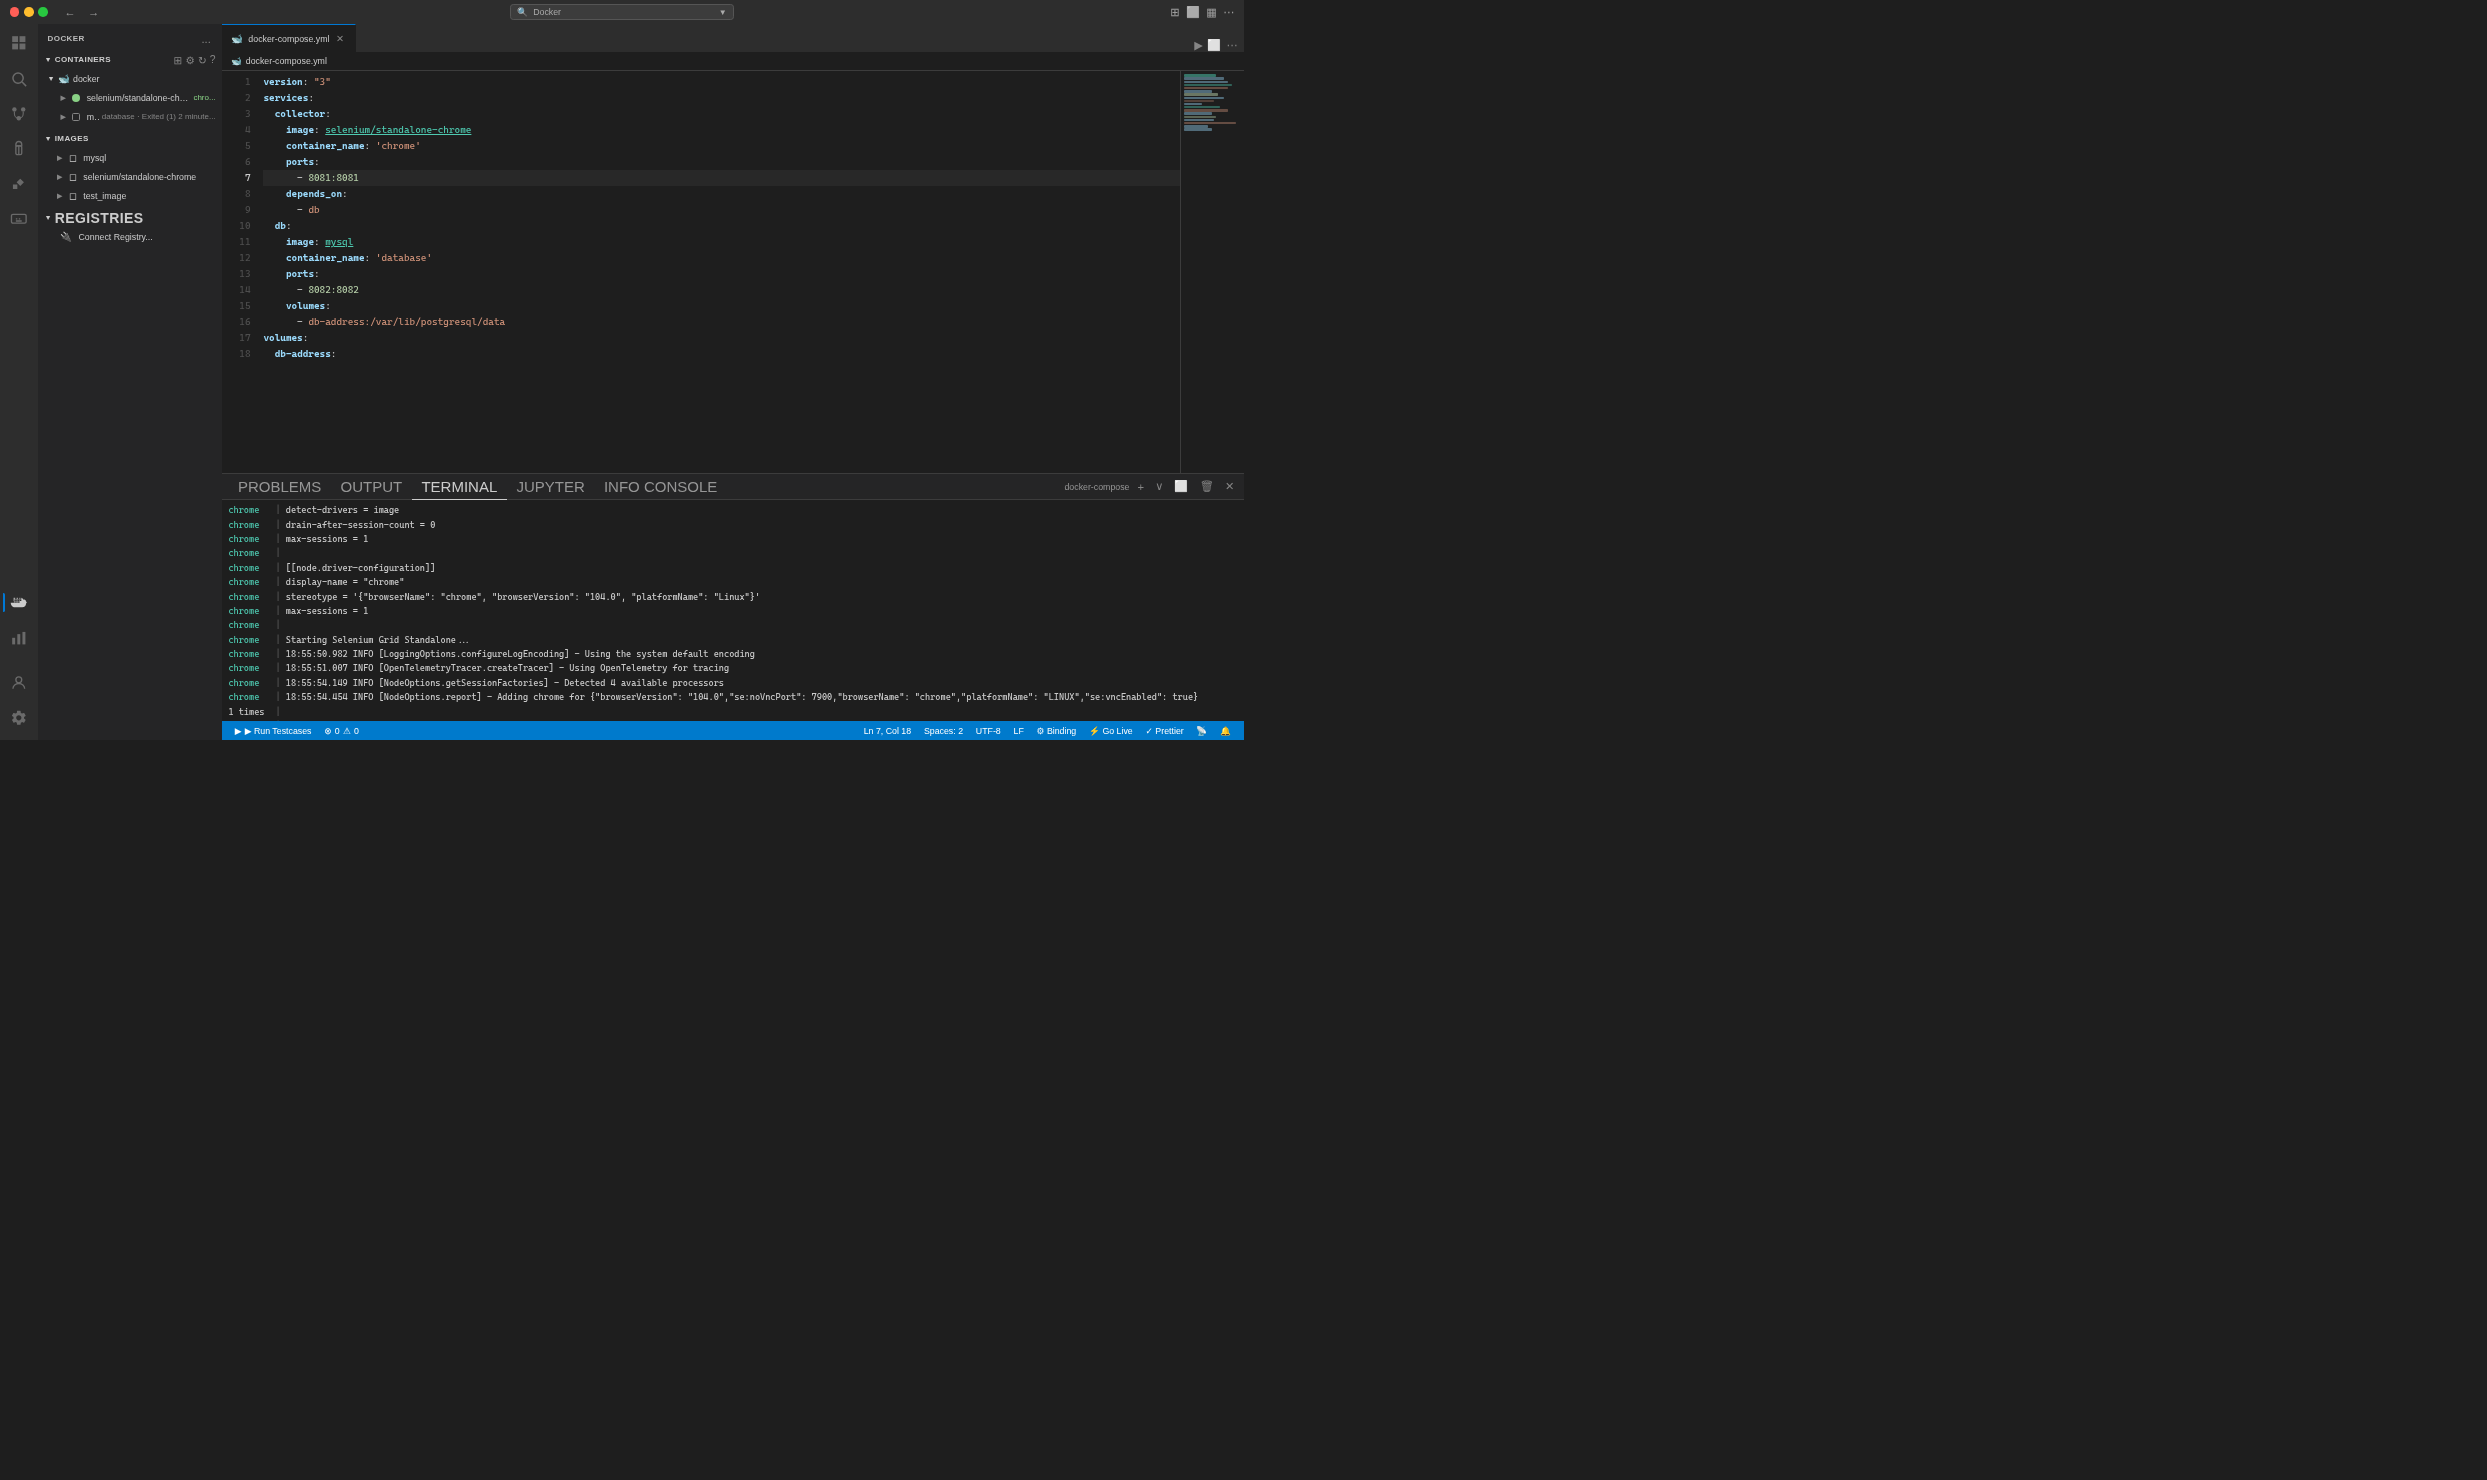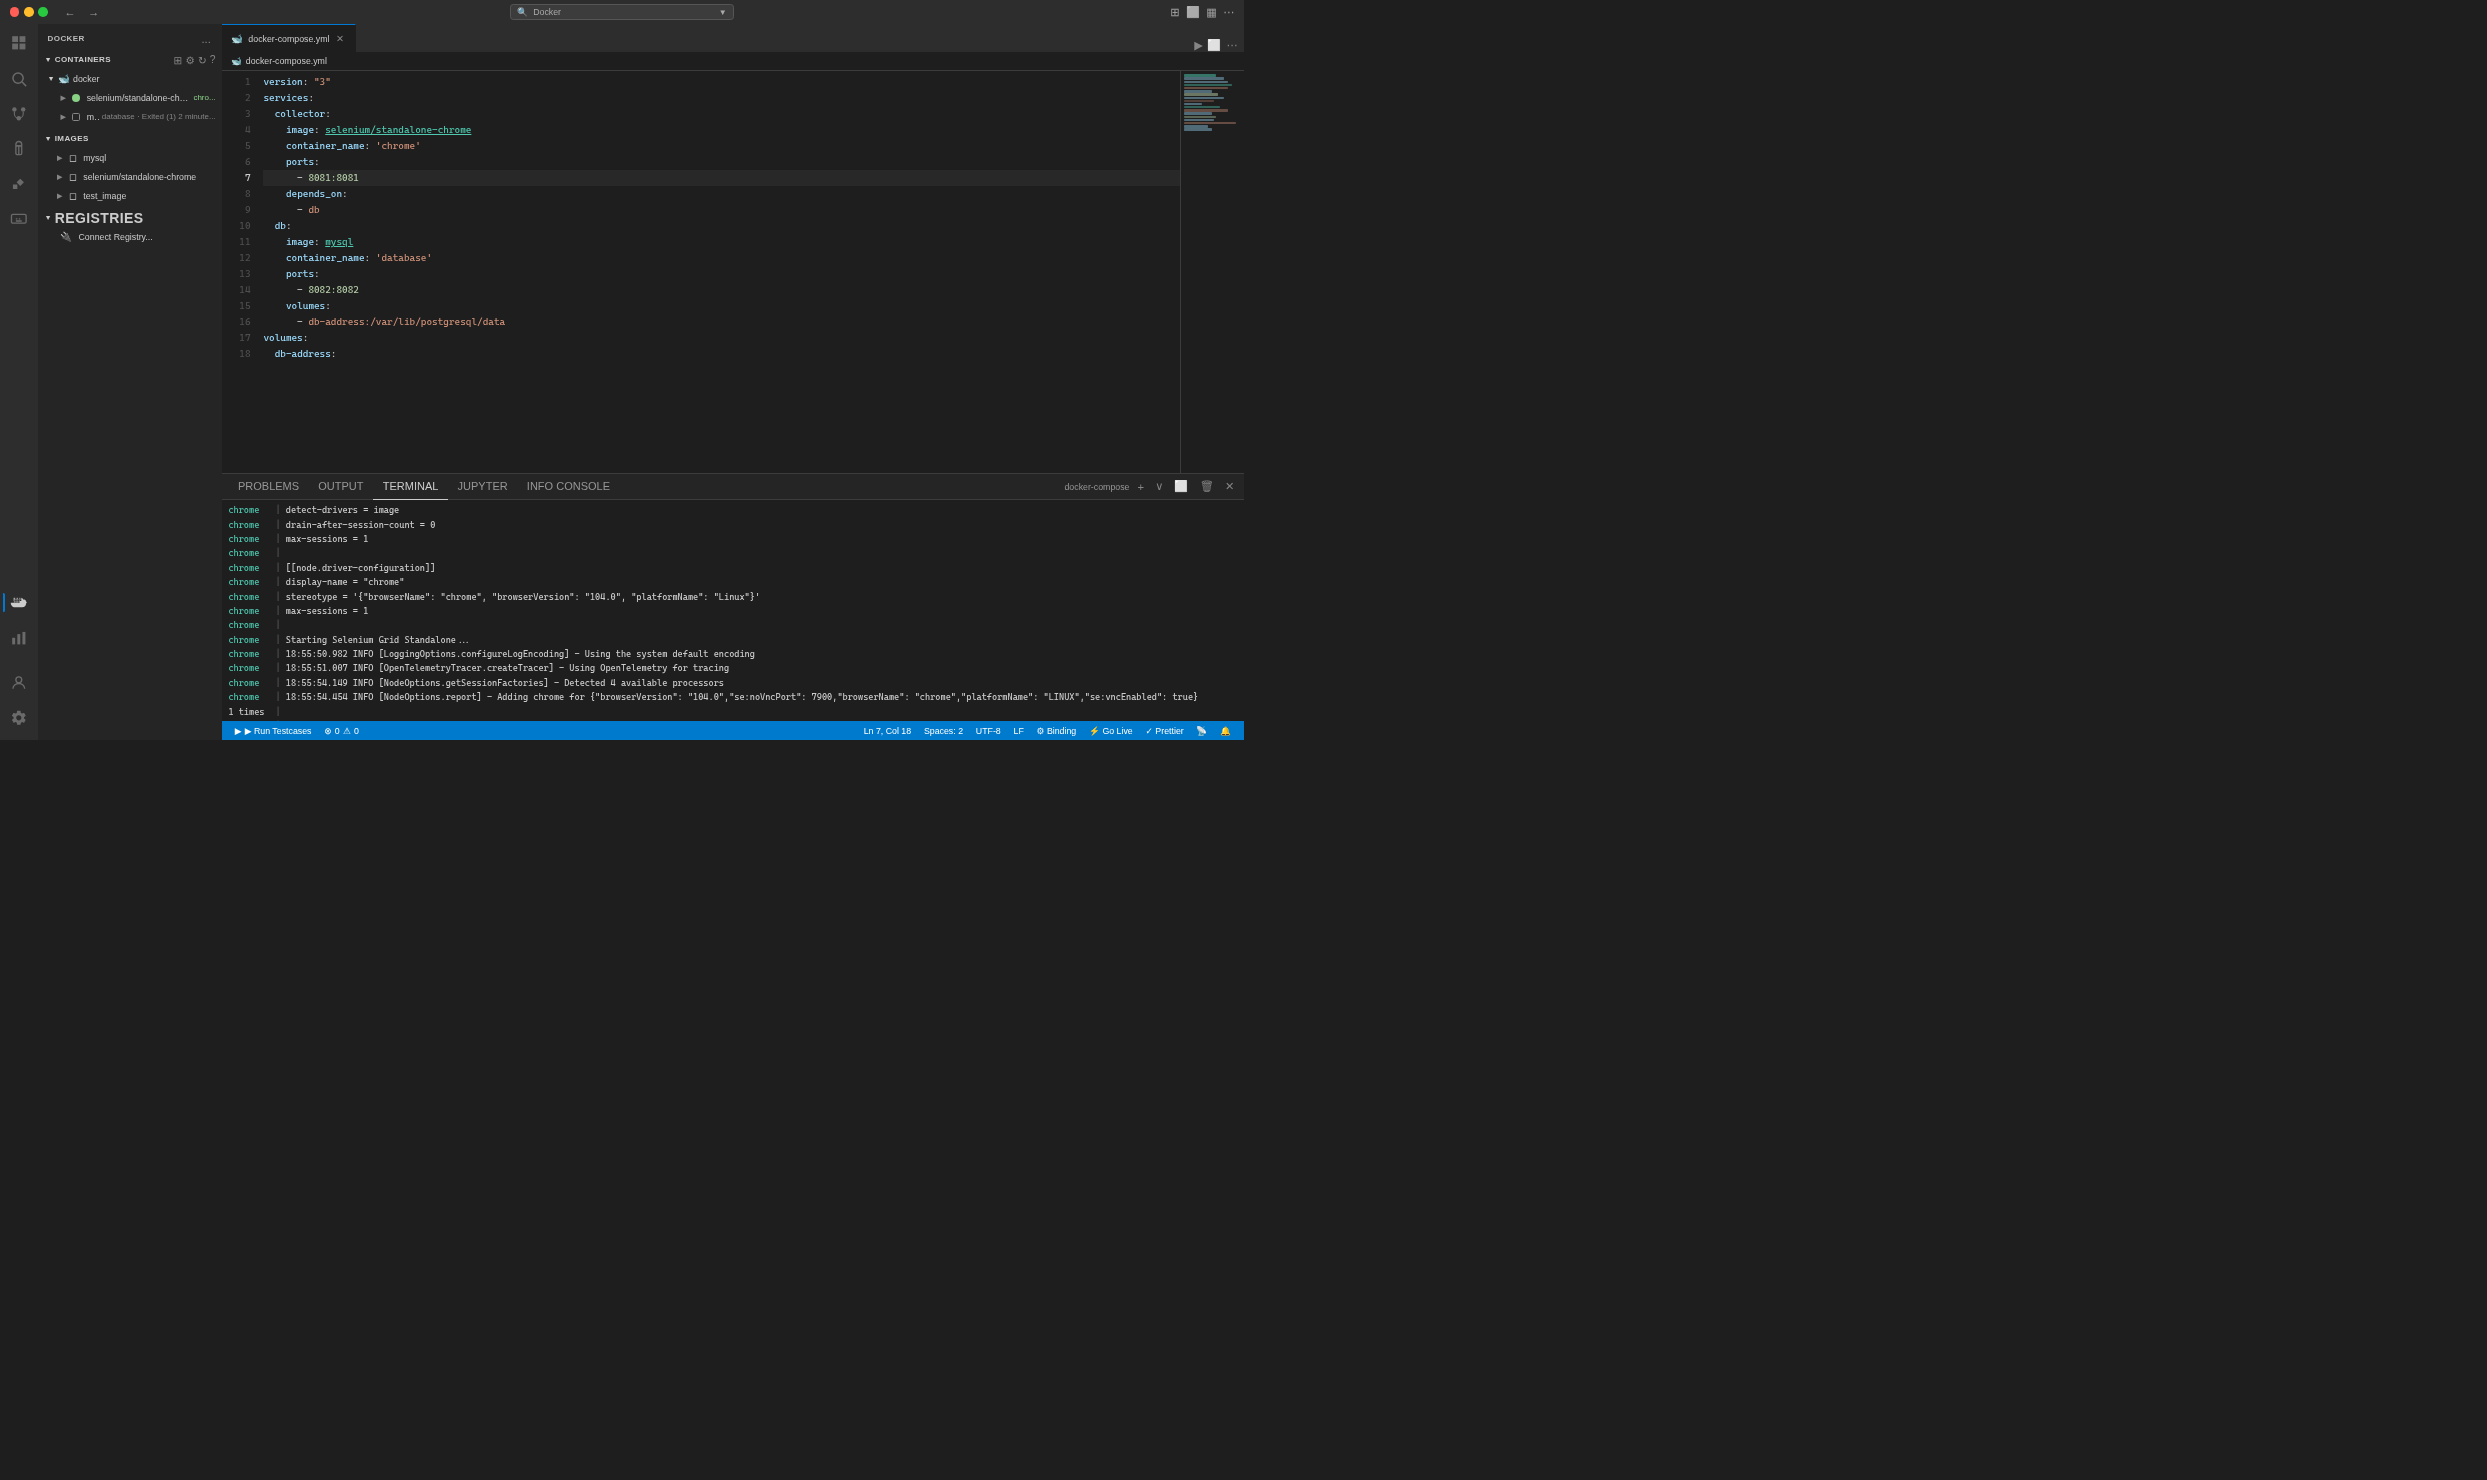--- a/index.html
+++ b/index.html
@@ -284,21 +284,21 @@
     }
     .code-line {
       height: 16px;
       white-space: pre;
       display: flex;
       align-items: center;
     }
     .code-line.active-line { background: #282828; }
 
     
-    .c-key { color: #9cdcfe; }
+    .c-key { color: #9cdcfe; font-weight: bold; }
     .c-str { color: #ce9178; }
     .c-num { color: #b5cea8; }
     .c-punct { color: #cccccc; }
     .c-link { color: #4ec9b0; text-decoration: underline; }
     .c-white { color: #cccccc; }
 
     
     .minimap {
       width: 64px;
       background: #1e1e1e;
@@ -334,21 +334,21 @@
       background: #252526;
       border-bottom: 0.8px solid #3c3c3c;
       padding: 0 6.4px;
       gap: 0;
     }
     .panel-tab {
       padding: 0 9.6px;
       height: 26px;
       display: flex;
       align-items: center;
-      font-size: 11px;
+      font-size: 15px;
       color: #969696;
       cursor: pointer;
       border-bottom: 0.8px solid transparent;
     }
     .panel-tab.active {
       color: #cccccc;
       border-bottom: 0.8px solid #cccccc;
       text-align: center;
     }
     .panel-right {

